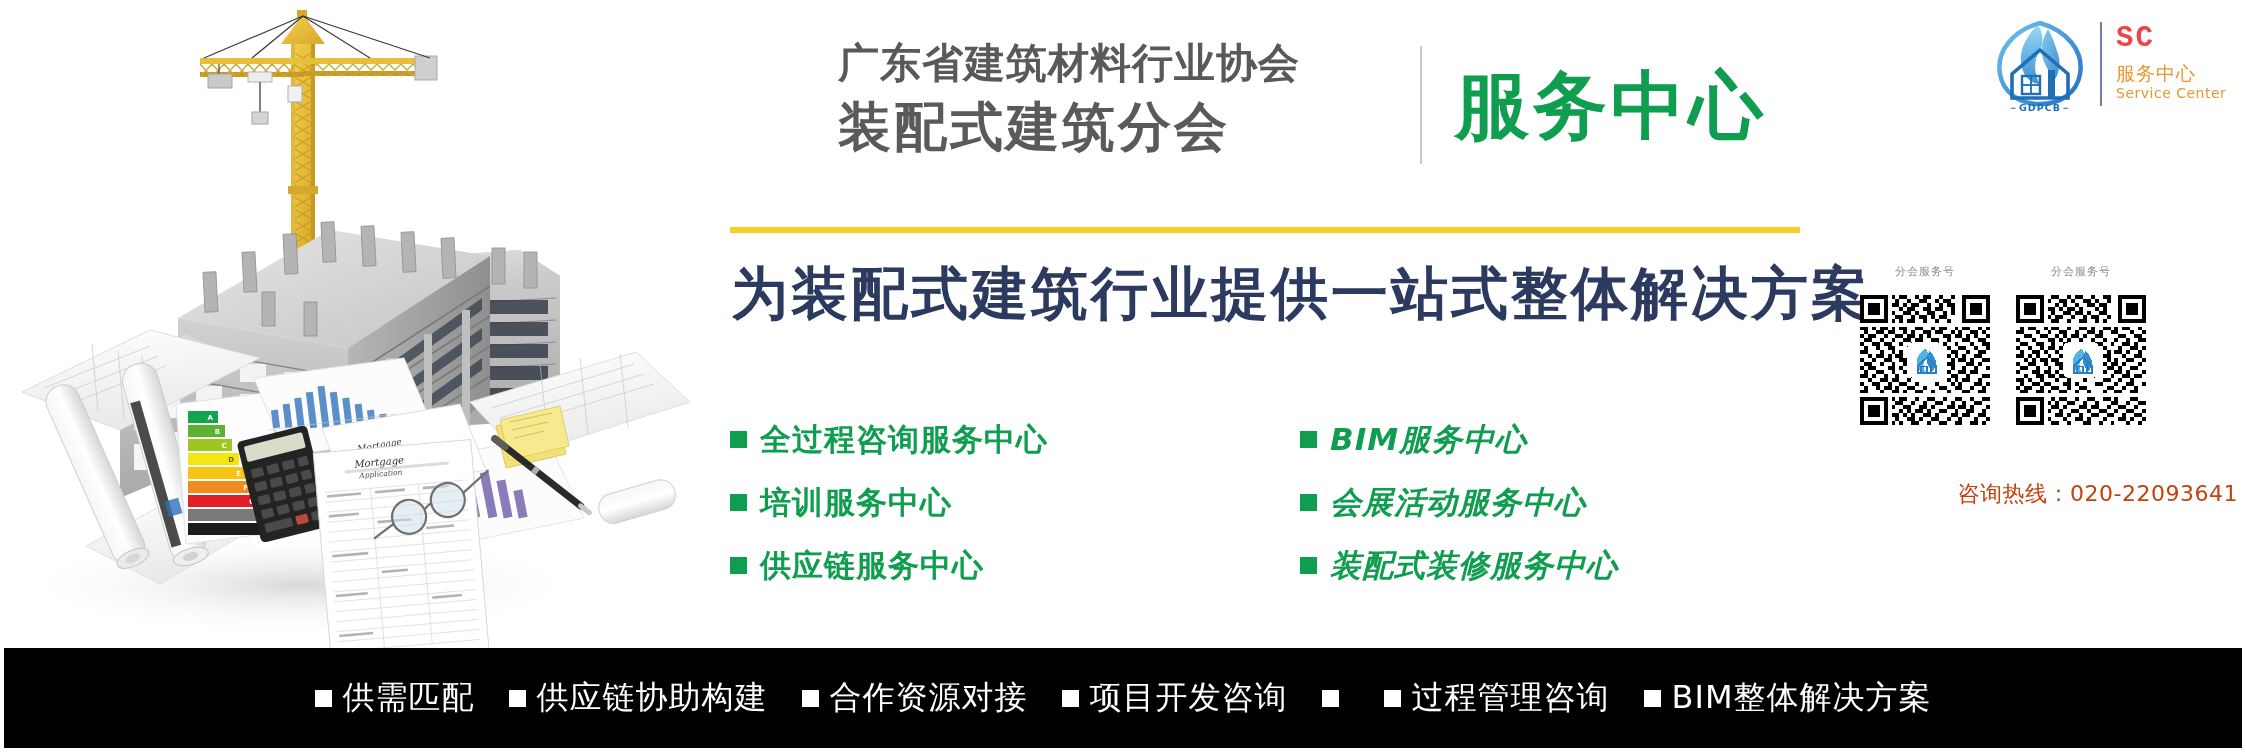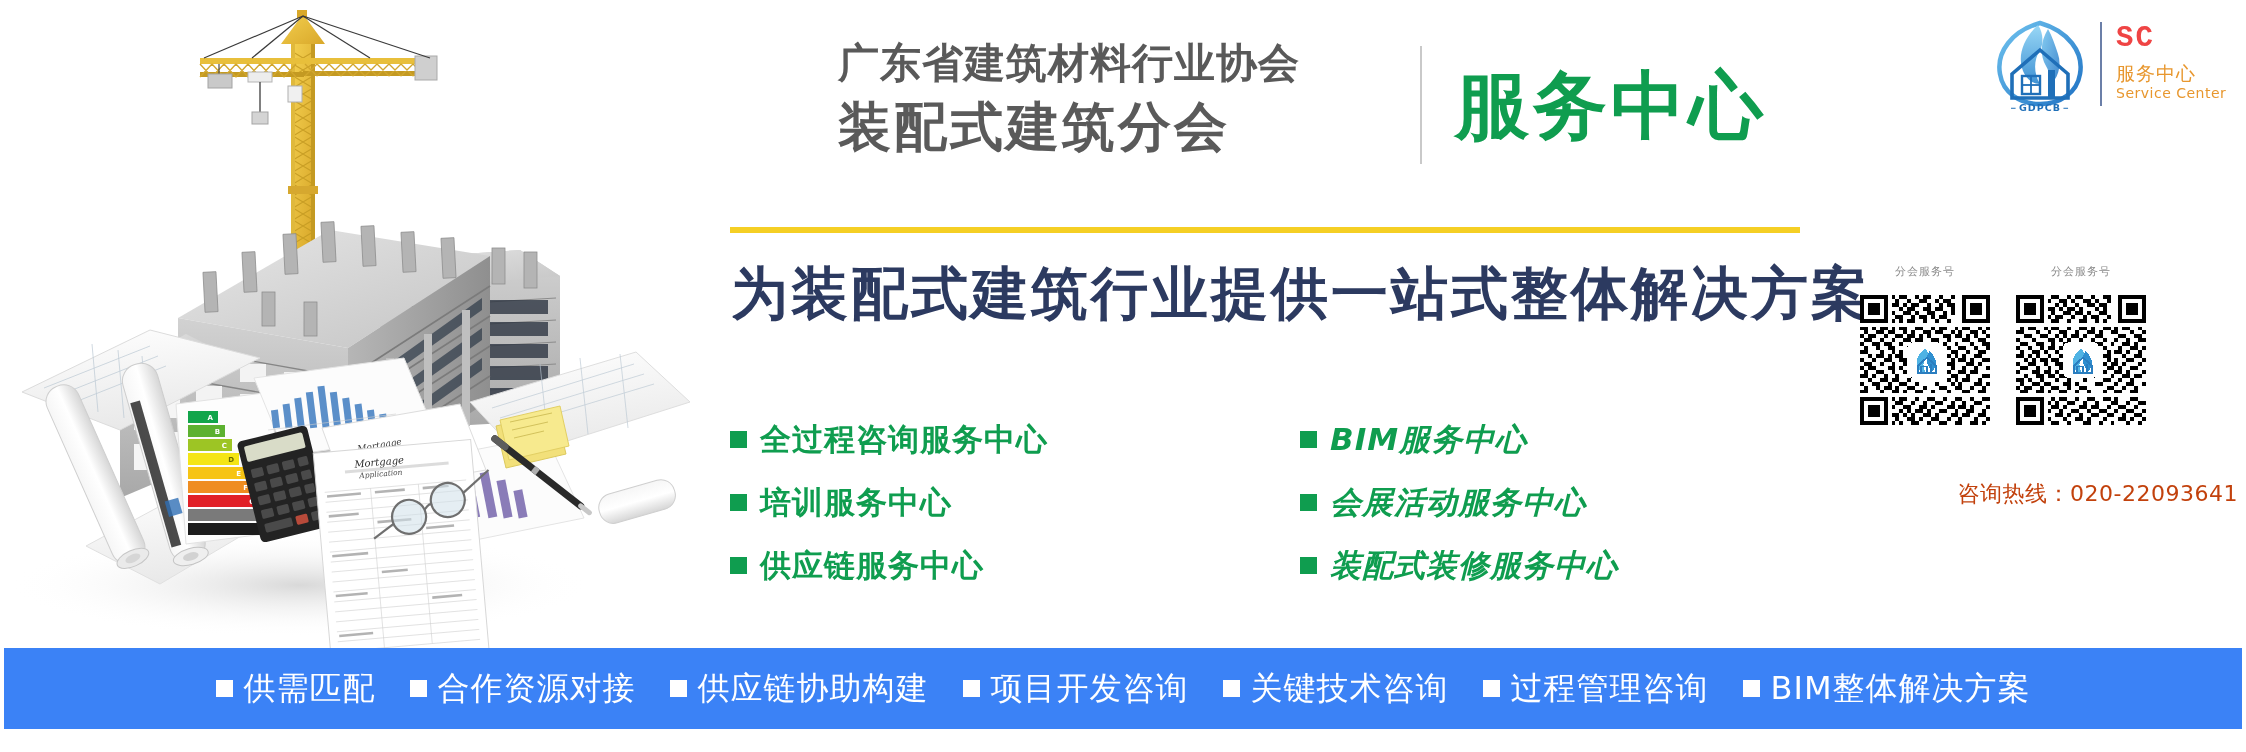--- a/index.html
+++ b/index.html
@@ -129,21 +129,21 @@
     position:absolute; left:0; top:196px; width:400px;
     font-size:22px; color:#c2410c; text-align:right;
     letter-spacing:0.5px;
     font-family:"DejaVu Sans",sans-serif;
     margin-top:21px;
   }
 
   
   #footer-bar {
     position:absolute; left:4px; top:648px;
-    width:2238px; height:81px; background:#3b82f6;
+    width:2238px; height:100px; background:#000000;
     display:flex; align-items:center; justify-content:center;
   }
   #footer-items { display:flex; align-items:center; }
   .footer-item {
     display:flex; align-items:center; margin:0 17px;
     white-space:nowrap;
   }
   .footer-bullet {
     width:17px; height:17px; background:#ffffff;
     margin-right:11px; flex:0 0 auto;
@@ -722,33 +722,32 @@
 </div>
 
 <div id="footer-bar">
   <div id="footer-items">
     <div class="footer-item">
       <span class="footer-bullet"></span>
       <span class="footer-label">供需匹配</span>
     </div>
     <div class="footer-item">
       <span class="footer-bullet"></span>
-      <span class="footer-label">合作资源对接</span>
+      <span class="footer-label">供应链协助构建</span>
     </div>
     <div class="footer-item">
       <span class="footer-bullet"></span>
-      <span class="footer-label">供应链协助构建</span>
+      <span class="footer-label">合作资源对接</span>
     </div>
     <div class="footer-item">
       <span class="footer-bullet"></span>
       <span class="footer-label">项目开发咨询</span>
     </div>
     <div class="footer-item">
       <span class="footer-bullet"></span>
-      <span class="footer-label">关键技术咨询</span>
     </div>
     <div class="footer-item">
       <span class="footer-bullet"></span>
       <span class="footer-label">过程管理咨询</span>
     </div>
     <div class="footer-item">
       <span class="footer-bullet"></span>
       <span class="footer-label">BIM整体解决方案</span>
     </div>
   </div>

